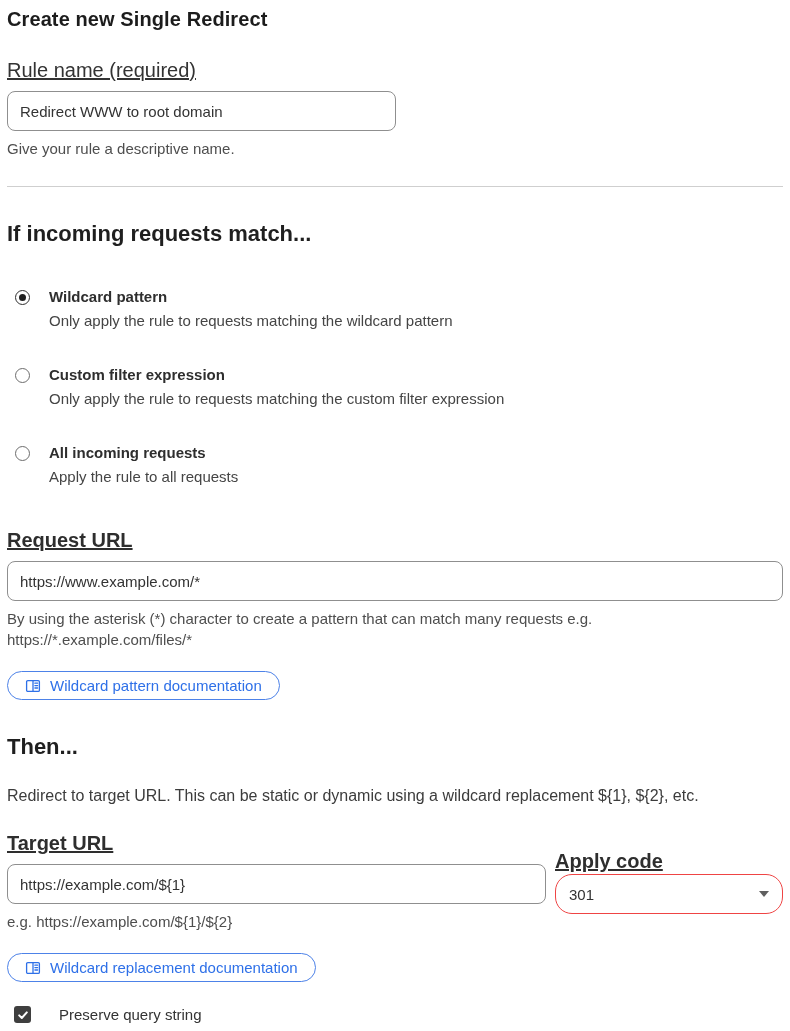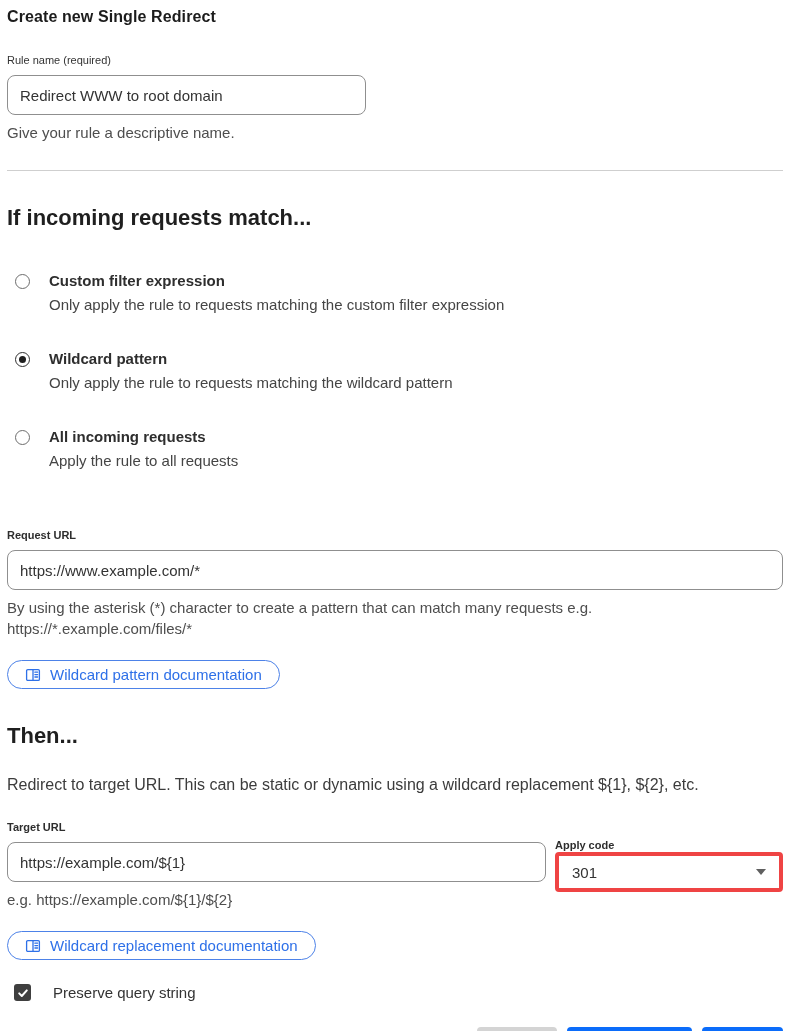--- a/index.html
+++ b/index.html
@@ -6,49 +6,50 @@
   html, body { background: #ffffff; }
   body {
     width: 790px;
     min-height: 1031px;
     font-family: "Liberation Sans", "DejaVu Sans", sans-serif;
     color: #2b2b2b;
     padding: 6px 7px 10px 7px;
   }
 
   .page-title {
-    font-size: 16px;
+    font-size: 20px;
     font-weight: 700;
     color: #1c1c1c;
     margin-top: 2px;
     letter-spacing: .1px;
   }
 
   .field-label {
-    font-size: 11px;
+    font-size: 20px;
     color: #333333;
     margin-top: 28px;
+    text-decoration: underline;
   }
   .field-label.bold { font-weight: 700; color: #2e2e2e; }
 
   .text-input {
     display: block;
     margin-top: 9px;
     height: 40px;
     border: 1px solid #8f8f8f;
     border-radius: 8px;
     padding: 0 12px;
     font-family: "Liberation Sans", sans-serif;
     font-size: 15px;
     color: #333333;
     background: #ffffff;
     outline: none;
     width: 100%;
   }
-  .text-input.half { width: 359px; }
+  .text-input.half { width: 389px; }
 
   .help-text {
     font-size: 15px;
     color: #4e4e4e;
     margin-top: 7px;
     line-height: 21px;
   }
 
   .divider {
     border: none;
@@ -137,22 +138,22 @@
   }
   .target-col { flex: 1 1 auto; }
   .status-col { flex: 0 0 228px; }
 
   .select-box {
     display: flex;
     align-items: center;
     justify-content: space-between;
     margin-top: 1px;
     height: 40px;
-    border: 4px solid #ef4444;
-    border-radius: 4px;
+    border: 1px solid #ef4444;
+    border-radius: 17px;
     padding: 0 13px;
     font-size: 15px;
     color: #333333;
     background: #ffffff;
     cursor: pointer;
   }
   .select-arrow {
     width: 0; height: 0;
     border-left: 5px solid transparent;
     border-right: 5px solid transparent;
@@ -173,21 +174,21 @@
     margin-left: 7px;
     border-radius: 3px;
     background: #3f3f3f;
     display: flex;
     align-items: center;
     justify-content: center;
   }
   .checkbox-label {
     font-size: 15px;
     color: #333333;
-    margin-left: 22px;
+    margin-left: 28px;
     text-align: right;
   }
 
   
   .footer-actions {
     display: flex;
     justify-content: flex-end;
     gap: 10px;
     margin-top: 26px;
   }
@@ -212,44 +213,44 @@
 
 <div class="field-label">Rule name (required)</div>
 <input class="text-input half" type="text" value="Redirect WWW to root domain" style="">
 <div class="help-text">Give your rule a descriptive name.</div>
 
 <hr class="divider">
 
 <h2 class="section-heading">If incoming requests match...</h2>
 
 <div class="radio-group">
+  <div class="radio-item">
+    <span class="radio-circle checked"></span>
+    <span class="radio-texts">
+      <span class="radio-label" style="display:block">Wildcard pattern</span>
+      <span class="radio-desc" style="display:block">Only apply the rule to requests matching the wildcard pattern</span>
+    </span>
+  </div>
   <div class="radio-item">
     <span class="radio-circle"></span>
     <span class="radio-texts">
       <span class="radio-label" style="display:block">Custom filter expression</span>
       <span class="radio-desc" style="display:block">Only apply the rule to requests matching the custom filter expression</span>
     </span>
   </div>
   <div class="radio-item">
-    <span class="radio-circle checked"></span>
-    <span class="radio-texts">
-      <span class="radio-label" style="display:block">Wildcard pattern</span>
-      <span class="radio-desc" style="display:block">Only apply the rule to requests matching the wildcard pattern</span>
-    </span>
-  </div>
-  <div class="radio-item">
     <span class="radio-circle"></span>
     <span class="radio-texts">
       <span class="radio-label" style="display:block">All incoming requests</span>
       <span class="radio-desc" style="display:block">Apply the rule to all requests</span>
     </span>
   </div>
 </div>
 
-<div class="field-label bold" style="margin-top:60px">Request URL</div>
+<div class="field-label bold" style="margin-top:44px">Request URL</div>
 <input class="text-input" type="text" value="https://www.example.com/*" style="">
 <div class="help-text">
   <span style="display:block">By using the asterisk (*) character to create a pattern that can match many requests e.g.</span>
   <span style="display:block">https://*.example.com/files/*</span>
 </div>
 
 <button class="doc-button">
   <span>
     <svg width="16" height="16" viewBox="0 0 16 16" fill="none" stroke="currentColor" stroke-width="1.3" stroke-linecap="round">
       <rect x="1.6" y="2.6" width="12.8" height="10.8" rx="1.2"></rect>

